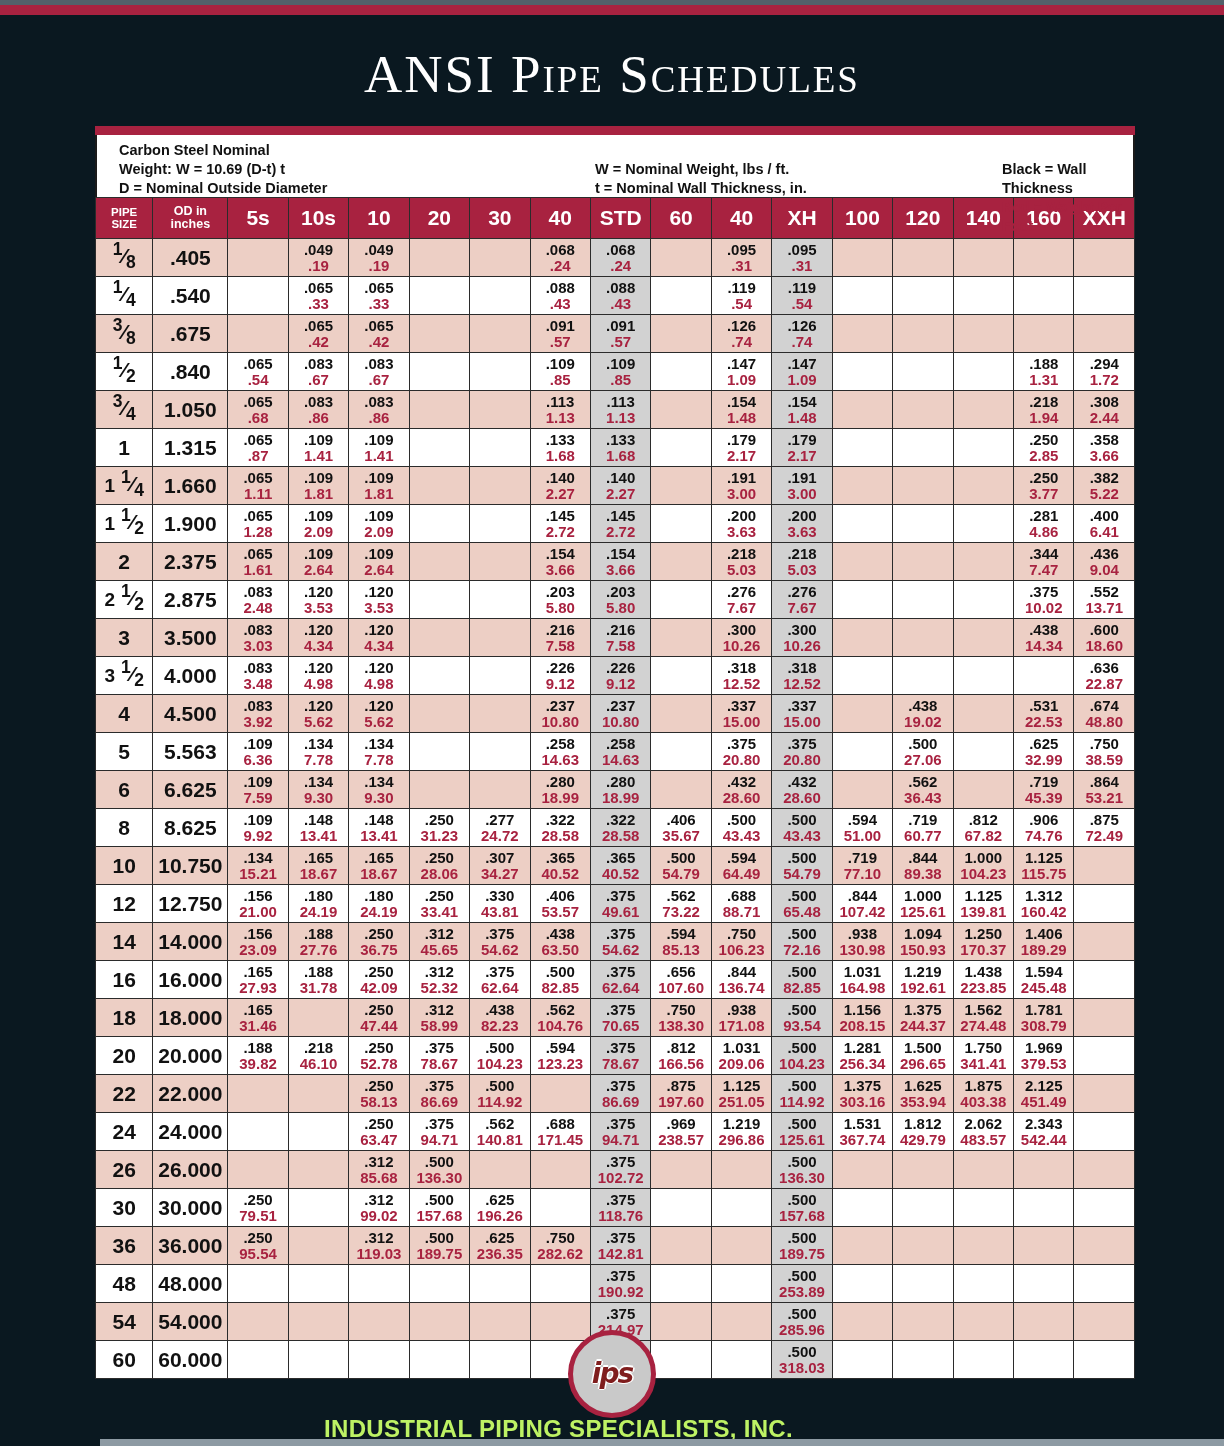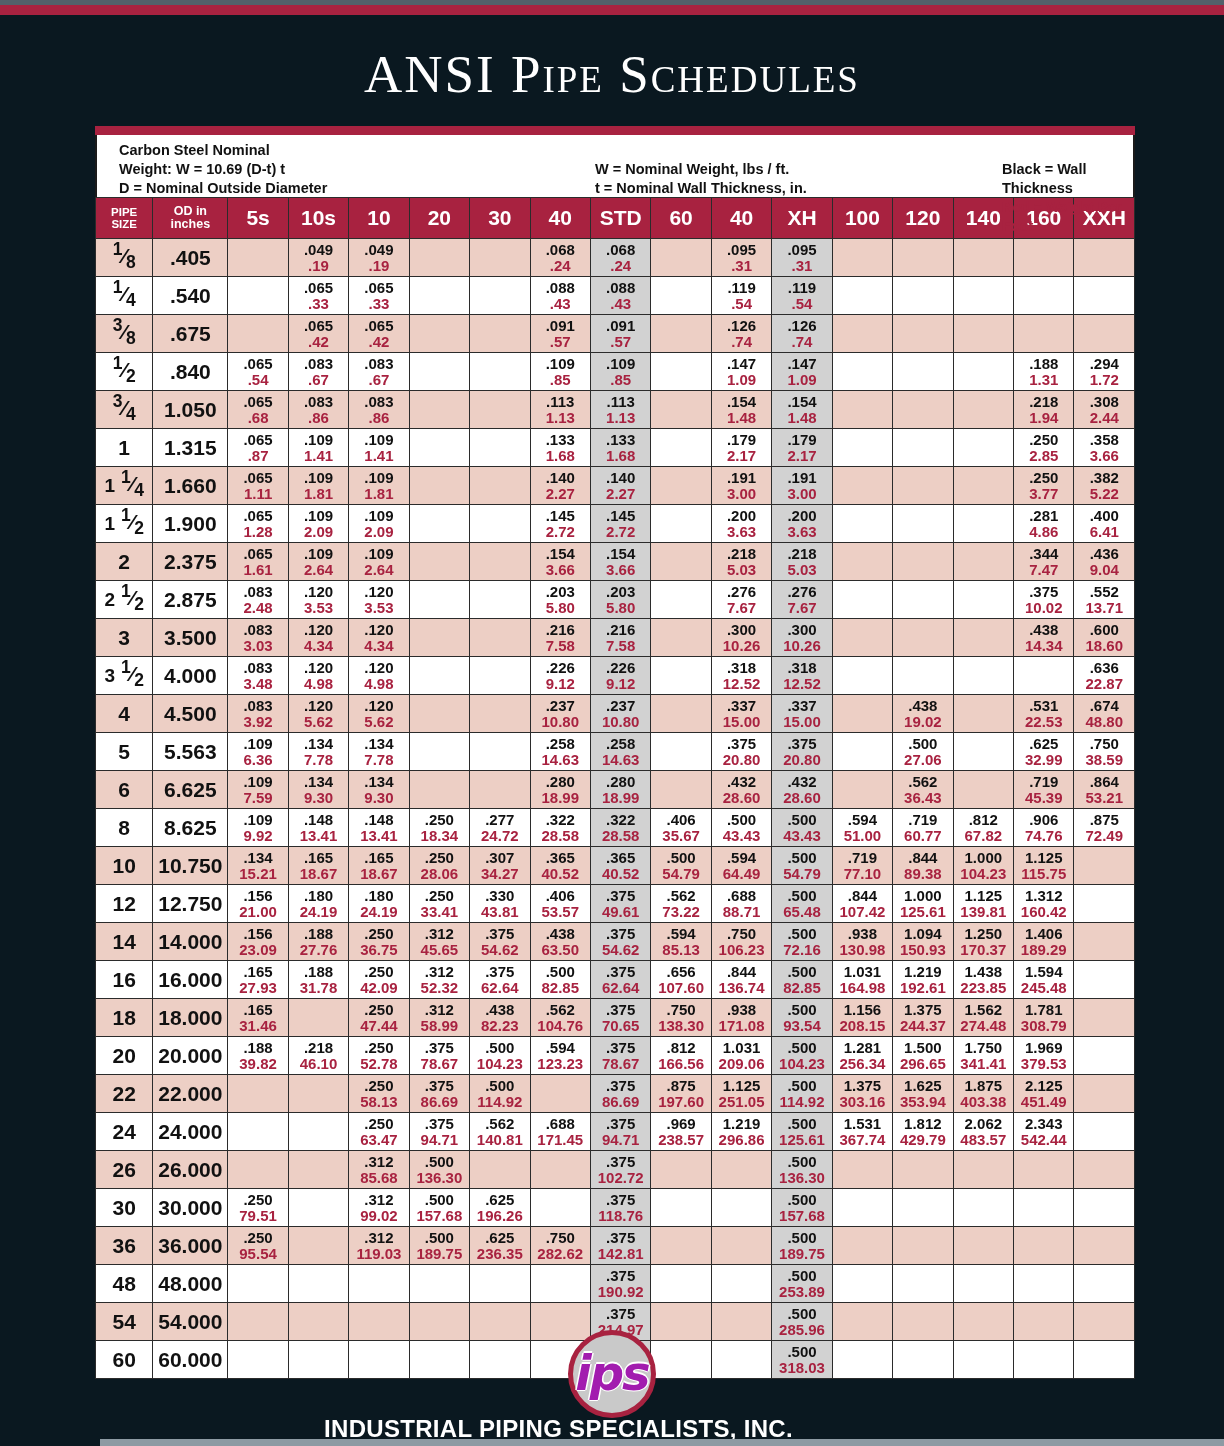--- a/index.html
+++ b/index.html
@@ -85,27 +85,27 @@
   
   .logo-wrap{position:absolute;left:0;top:1330px;width:1224px;text-align:center;}
   .logo{
     display:inline-block;width:88px;height:88px;border-radius:50%;
     background:#c9c9c9;border:5px solid #a82240;position:relative;
     box-sizing:border-box;
   }
   .logo .ips{
     position:absolute;left:0;right:0;top:50%;transform:translateY(-52%);
     font-family:"DejaVu Sans", sans-serif;
-    font-weight:bold;font-style:italic;font-size:48px;color:#a21caf;
+    font-weight:bold;font-style:italic;font-size:28px;color:#7f1d1d;
     letter-spacing:-2px;
     text-shadow:1.5px 0 0 #fff,-1.5px 0 0 #fff,0 1.5px 0 #fff,0 -1.5px 0 #fff;
   }
   .footer-name{
     position:absolute;left:0;top:1415px;width:1117px;text-align:center;
-    color:#ffffff;font-weight:bold;font-size:24px;letter-spacing:0.3px;
+    color:#bef264;font-weight:bold;font-size:24px;letter-spacing:0.3px;
     white-space:nowrap;
   }
 </style>
 </head>
 <body>
 
 <div class="top-bar"></div>
 <div class="top-bar2"></div>
 
 <div class="title">ANSI Pipe Schedules</div>
@@ -856,21 +856,21 @@
           <td class="val">
             <span class="t">.148</span>
             <span class="w">13.41</span>
           </td>
           <td class="val">
             <span class="t">.148</span>
             <span class="w">13.41</span>
           </td>
           <td class="val">
             <span class="t">.250</span>
-            <span class="w">18.34</span>
+            <span class="w">31.23</span>
           </td>
           <td class="val">
             <span class="t">.277</span>
             <span class="w">24.72</span>
           </td>
           <td class="val">
             <span class="t">.322</span>
             <span class="w">28.58</span>
           </td>
           <td class="val gray">

